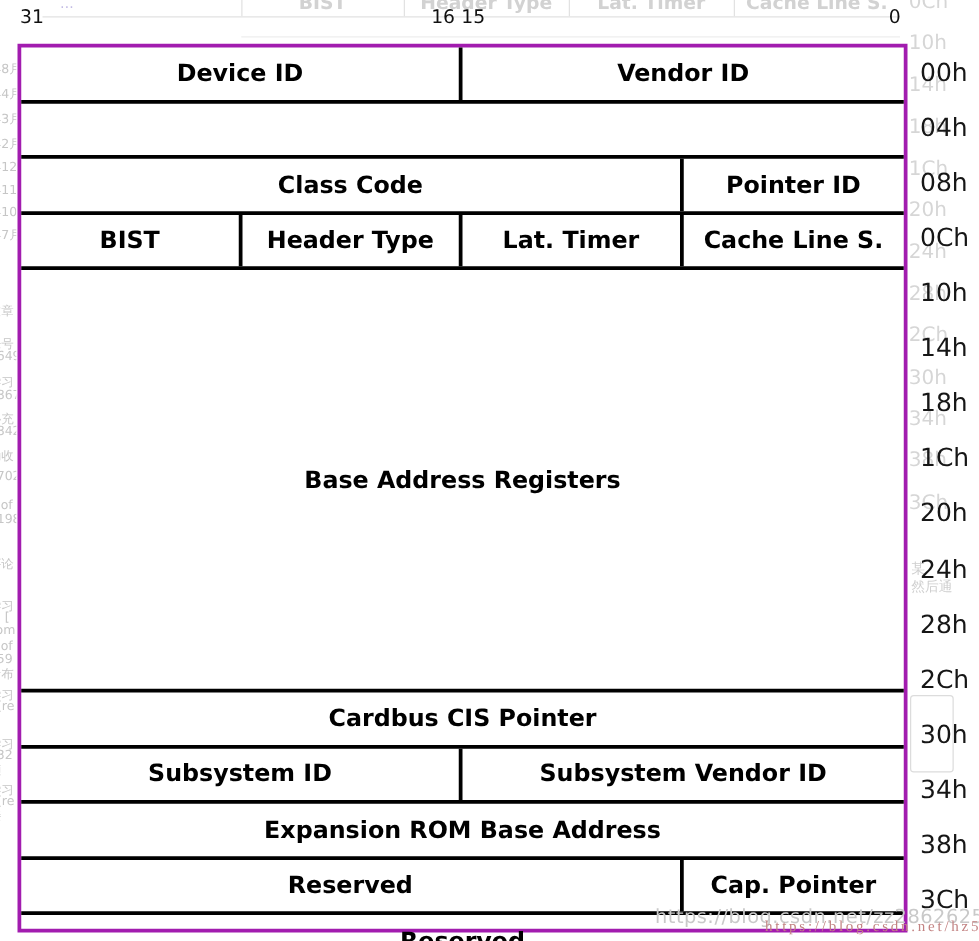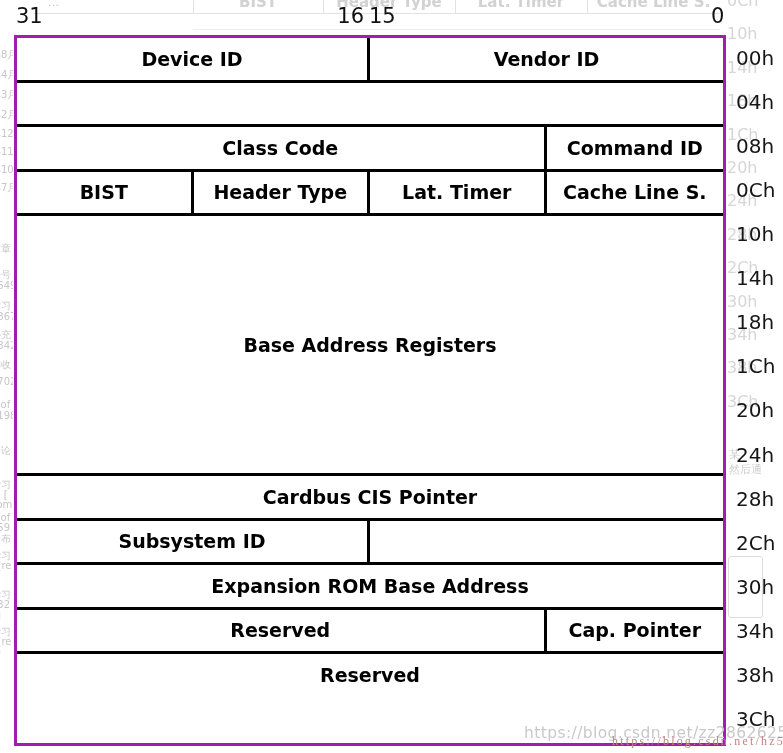--- a/index.html
+++ b/index.html
@@ -15,30 +15,30 @@
   .gline.lighter{background:#eeeeee}
   .goffset{position:absolute;left:727px;height:18px;line-height:18px;font-size:16px;color:#d6d6d6}
   .gbox{position:absolute;left:728px;top:556px;width:35px;height:62px;border:1px solid #dcdcdc;
         border-radius:3px;background:#fff}
   .lrail{position:absolute;left:0;top:0;width:13px;height:753px;overflow:hidden}
   .lfrag{position:absolute;left:-9px;font-size:10px;color:#c6c6c6;white-space:nowrap}
   .rfrag{position:absolute;left:729px;font-size:11px;color:#cfcfcf;white-space:nowrap}
   .pfrag{position:absolute;left:48px;top:-4px;font-size:11px;color:#c3bce4;letter-spacing:2px}
 
   
-  .bitlabel{position:absolute;top:4px;font-size:21px;color:#111;z-index:2}
+  .bitlabel{position:absolute;top:4px;font-size:15px;color:#111;z-index:2}
   .bit-31{left:16px}
   .bit-16{left:326px;width:38px;text-align:right}
   .bit-15{left:369px}
   .bit-0{left:711px}
 
   .regtable{position:absolute;left:14px;top:35px;width:712px;height:711px;border:3px solid #a21caf;
             background:#fff;display:flex;flex-direction:column;z-index:2}
   .trow{display:flex;height:44.5px;border-bottom:3px solid #000;flex:0 0 auto}
-  .trow.tall{height:260px}
+  .trow.tall{height:338px}
   .trow:last-child{border-bottom:none;height:41.5px}
   .tcell{display:flex;align-items:center;justify-content:center;border-right:3px solid #000;
          font-weight:bold;font-size:19px;color:#000;white-space:nowrap;overflow:hidden}
   .tcell.last{border-right:none}
 
   .offset-col{position:absolute;left:0;top:0;width:783px;height:753px;z-index:3;pointer-events:none}
   .offset{position:absolute;left:736px;height:41px;line-height:41px;font-size:20px;color:#161616}
 
   
   .wm1{position:absolute;left:524px;top:724px;font-size:15.5px;color:#c9c9c9;letter-spacing:.4px;
@@ -130,36 +130,37 @@
 
   <div class="regtable">
       <div class="trow">
         <div class="tcell" style="flex: 0 0 50%;">Device ID</div>
         <div class="tcell last" style="flex: 0 0 50%;">Vendor ID</div>
       </div>
       <div class="trow">
       </div>
       <div class="trow">
         <div class="tcell" style="flex: 0 0 75%; text-align: right;">Class Code</div>
-        <div class="tcell last" style="flex: 0 0 25%;">Command ID</div>
+        <div class="tcell last" style="flex: 0 0 25%;">Pointer ID</div>
       </div>
       <div class="trow">
         <div class="tcell" style="flex: 0 0 25%;">BIST</div>
         <div class="tcell" style="flex: 0 0 25%;">Header Type</div>
         <div class="tcell" style="flex: 0 0 25%;">Lat. Timer</div>
         <div class="tcell last" style="flex: 0 0 25%;">Cache Line S.</div>
       </div>
       <div class="trow tall">
         <div class="tcell last" style="flex: 0 0 100%;">Base Address Registers</div>
       </div>
       <div class="trow">
         <div class="tcell last" style="flex: 0 0 100%;">Cardbus CIS Pointer</div>
       </div>
       <div class="trow">
         <div class="tcell" style="flex: 0 0 50%;">Subsystem ID</div>
+        <div class="tcell last" style="flex: 0 0 50%;">Subsystem Vendor ID</div>
       </div>
       <div class="trow">
         <div class="tcell last" style="flex: 0 0 100%;">Expansion ROM Base Address</div>
       </div>
       <div class="trow">
         <div class="tcell" style="flex: 0 0 75%;">Reserved</div>
         <div class="tcell last" style="flex: 0 0 25%;">Cap. Pointer</div>
       </div>
       <div class="trow">
         <div class="tcell last" style="flex: 0 0 100%;">Reserved</div>

